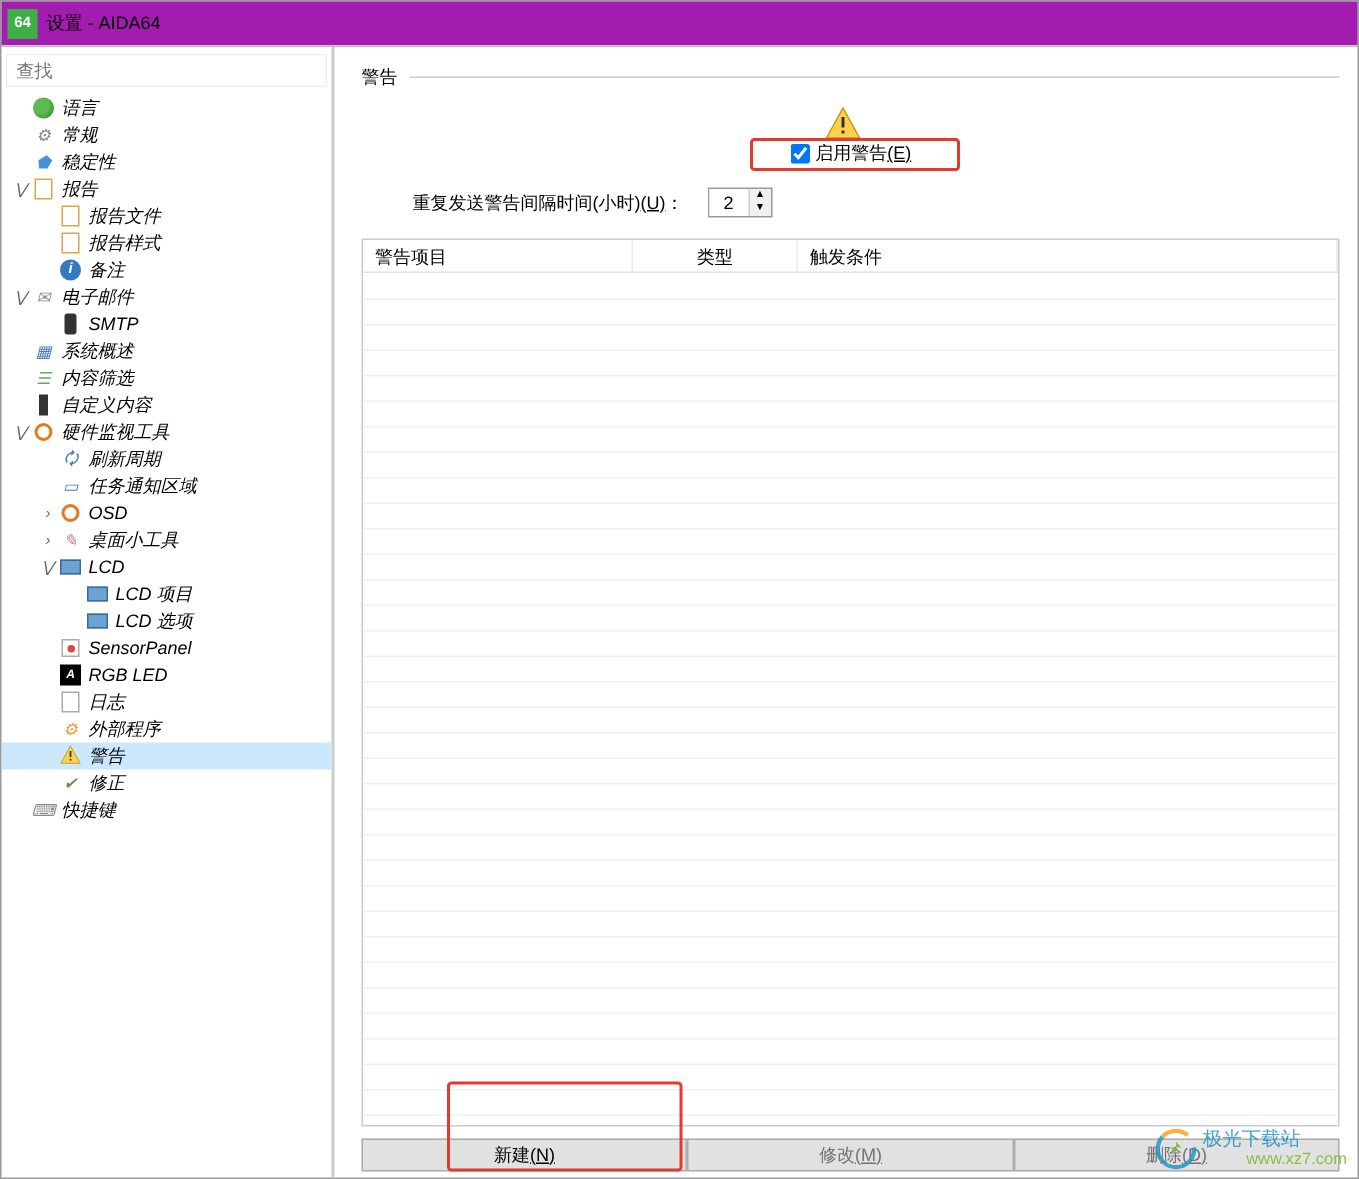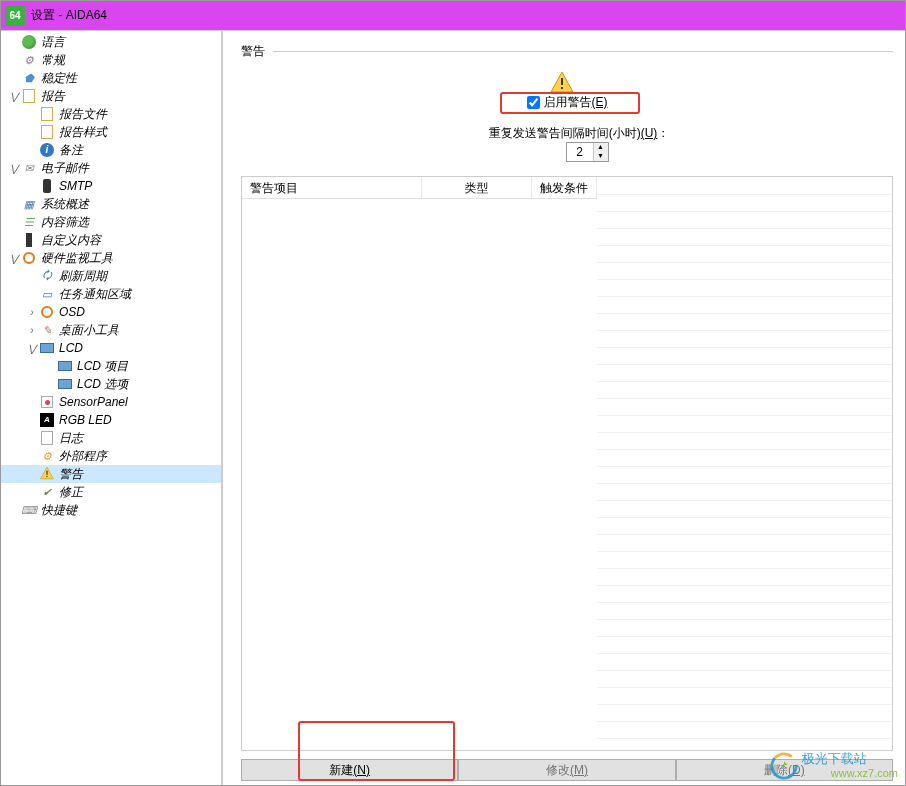--- a/index.html
+++ b/index.html
@@ -14,21 +14,21 @@
     }
     .window {
       width: 100%;
       height: 100%;
       border: 1px solid #999;
       display: flex;
       flex-direction: column;
     }
     .titlebar {
       height: 30px;
-      background: #d946ef;
+      background: #a21caf;
       border-bottom: 1px solid #ccc;
       display: flex;
       align-items: center;
       padding: 0 4px;
     }
     .app-icon {
       width: 20px;
       height: 20px;
       background: #3cb043;
       color: #fff;
@@ -145,21 +145,20 @@
       position: absolute;
       left: 277px;
       top: 61px;
       z-index: 5;
     }
     .interval-row {
       display: flex;
       align-items: center;
       margin-left: 34px;
       margin-top: 10px;
-      flex-direction: column;
     }
     .interval-label { margin-right: 10px; }
     .spinner {
       display: flex;
       border: 1px solid #999;
       height: 20px;
       margin-left: 6px;
     }
     .spinner input {
       width: 26px;
@@ -182,21 +181,21 @@
       text-align: center;
       background: #f0f0f0;
       cursor: pointer;
     }
     .table-container {
       flex: 1;
       border: 1px solid #ccc;
       margin-top: 14px;
       margin-bottom: 6px;
       display: flex;
-      flex-direction: row;
+      flex-direction: column;
       overflow: hidden;
       position: relative;
     }
     .table-header {
       display: flex;
       height: 22px;
       background: #fff;
       border-bottom: 1px solid #e0e0e0;
     }
     .table-header .th {
@@ -296,20 +295,23 @@
 </head>
 <body>
 
 <div class="window">
   <div class="titlebar">
     <div class="app-icon">64</div>
     <div class="title-text">设置 - AIDA64</div>
   </div>
   <div class="body">
     <div class="left-panel">
+      <div class="search-box">
+        <input class="search-input" placeholder="查找" style="">
+      </div>
       <div class="tree" id="tree">
           <div class="tree-item">
             <span class="expander"></span>
             <span class="icon">
               <div class="icon-globe"></div>
             </span>
             <span>语言</span>
           </div>
           <div class="tree-item">
             <span class="expander"></span>

